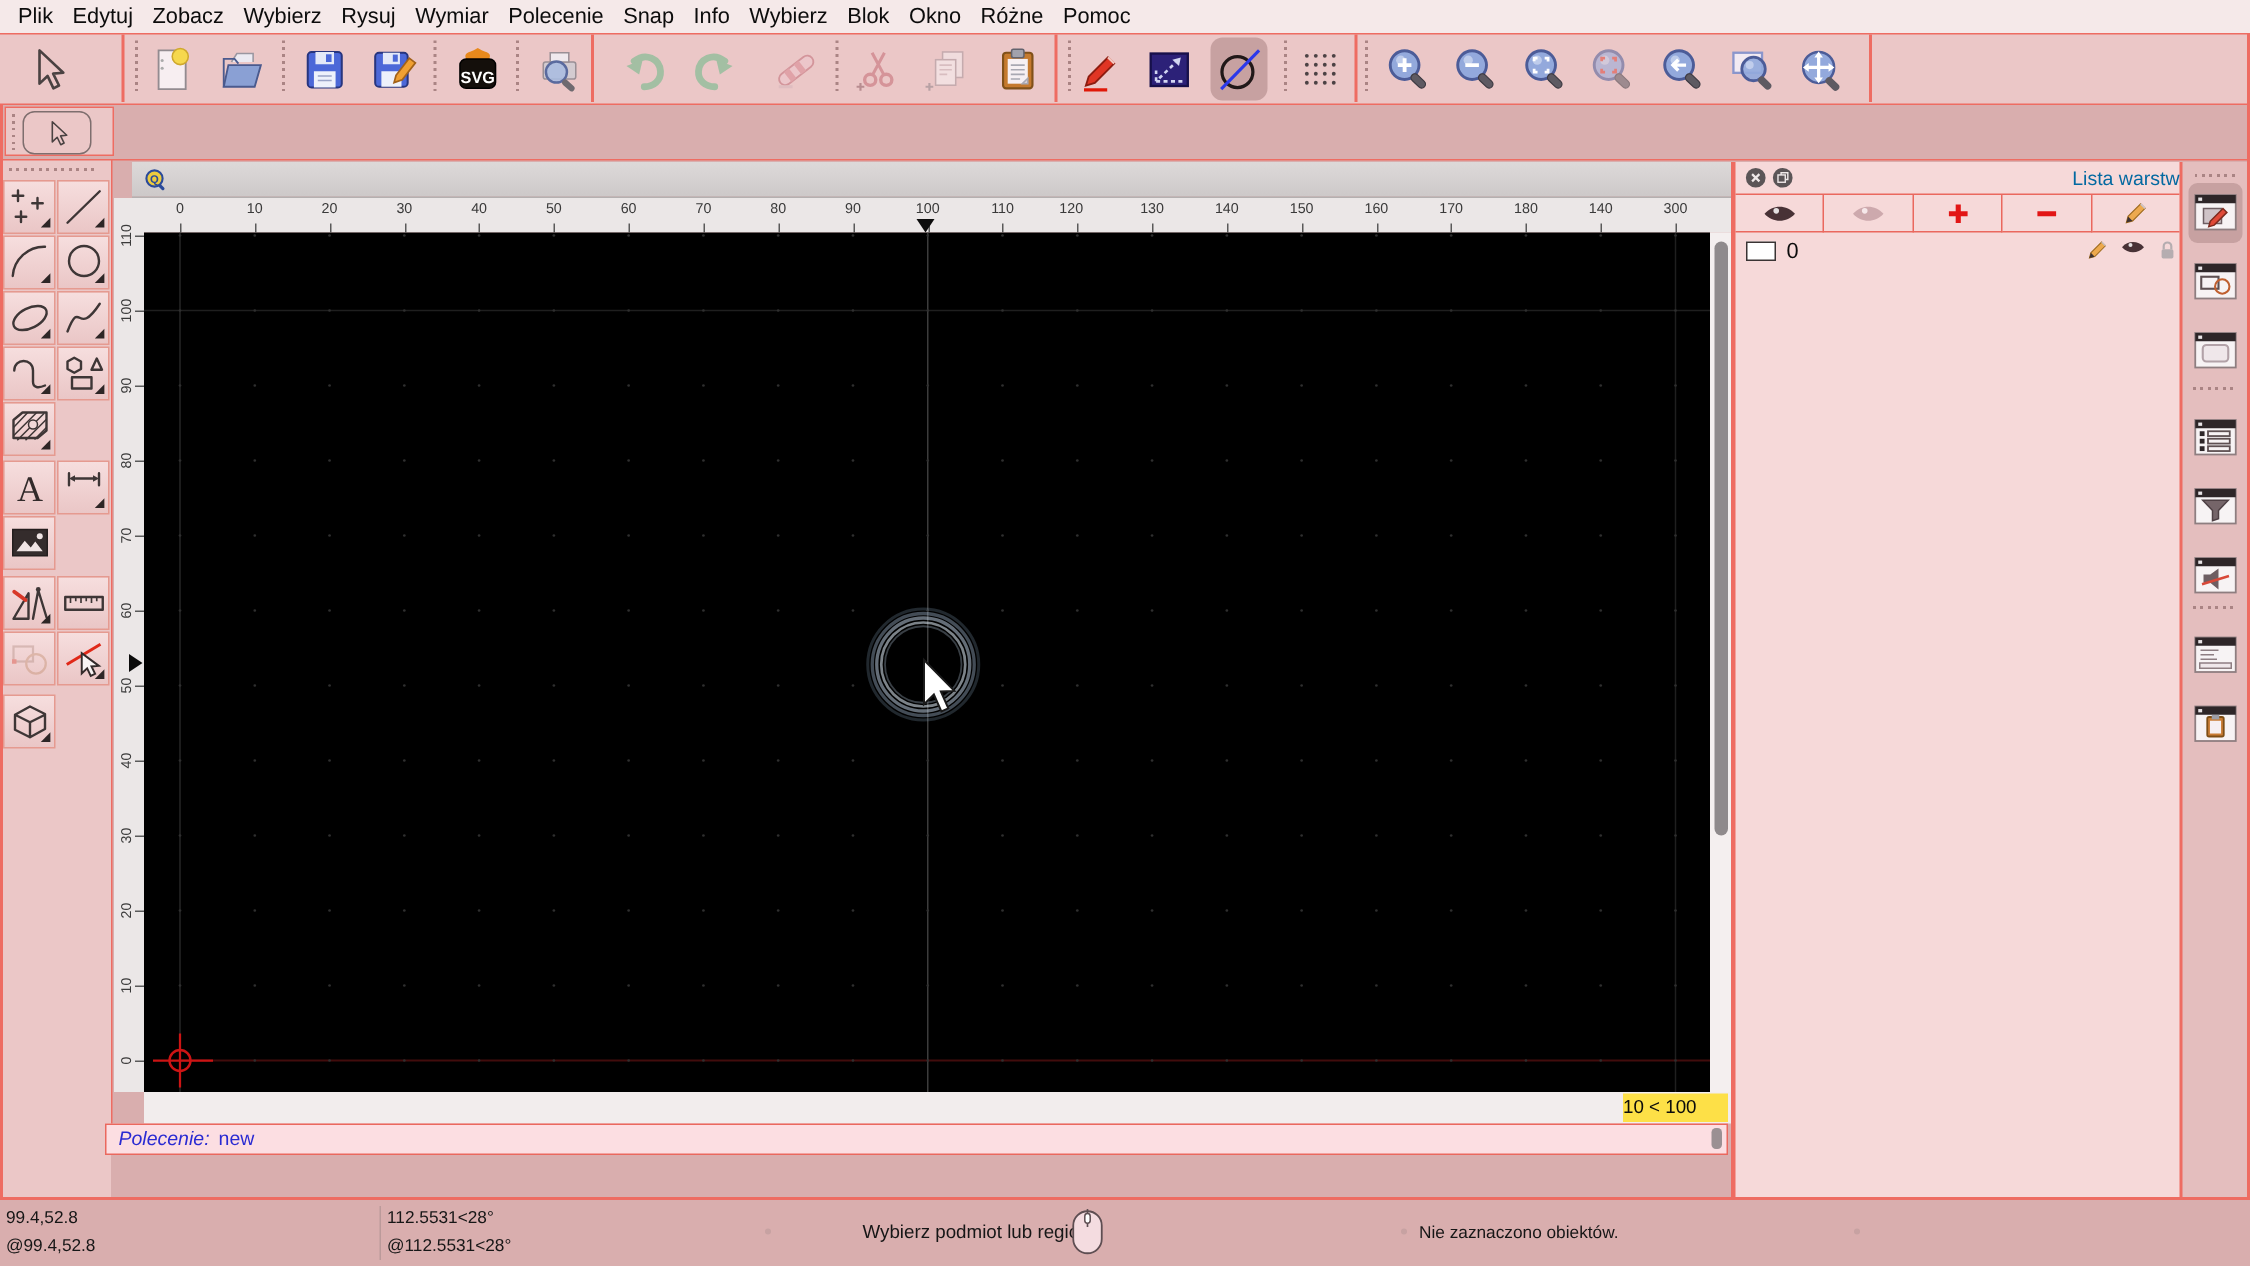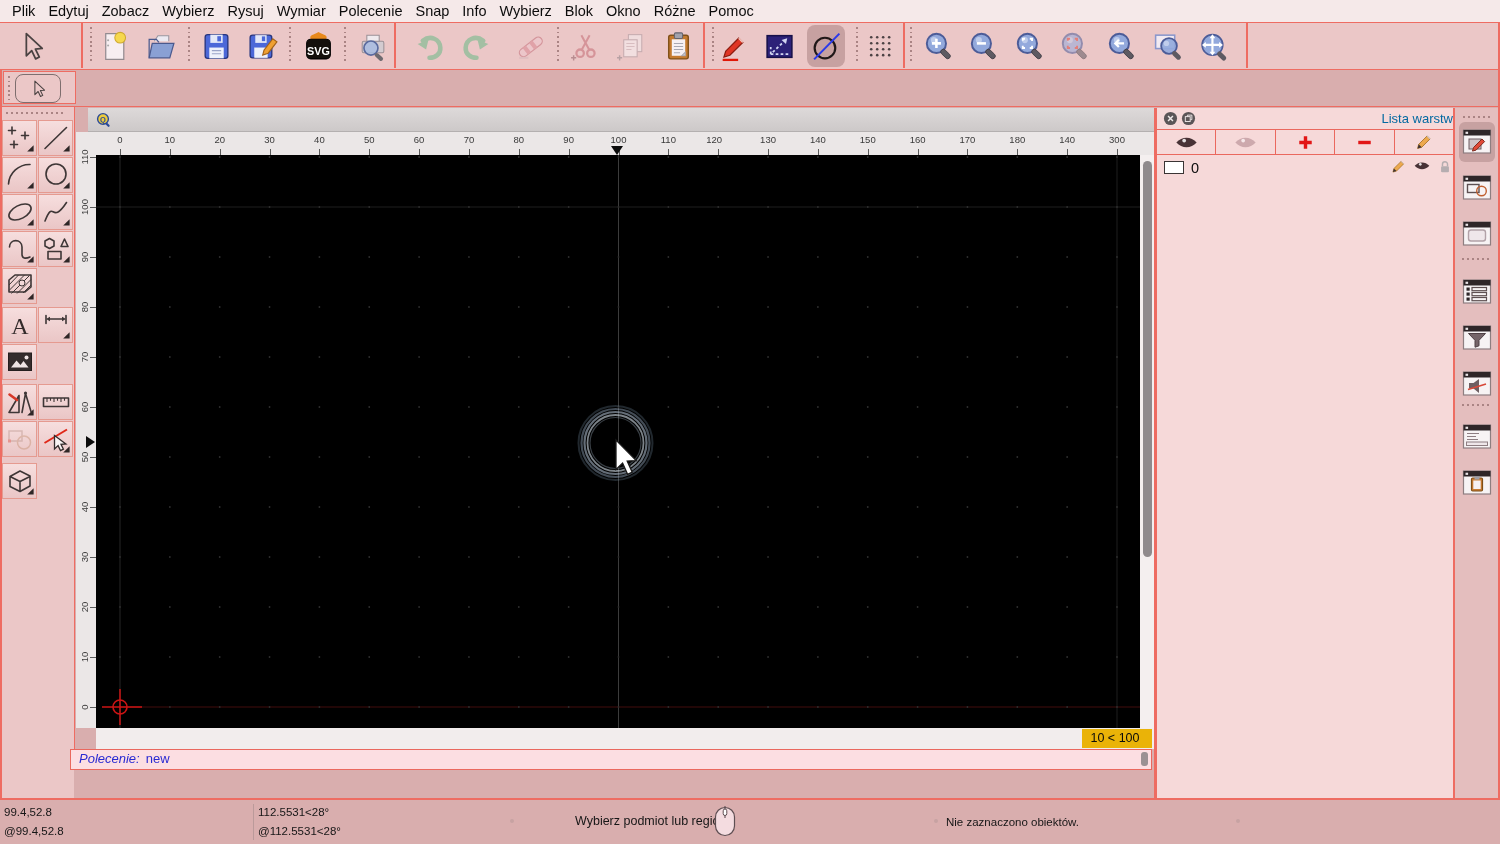--- a/index.html
+++ b/index.html
@@ -47,22 +47,22 @@
   .htick{position:absolute;bottom:0;width:1px;height:6px;background:#5a5a5a;}
   .vtick{position:absolute;right:0;width:6px;height:1px;background:#5a5a5a;}
   #hmarker{position:absolute;left:611px;top:146px;width:0;height:0;
            border-left:6px solid transparent;border-right:6px solid transparent;border-top:9px solid #0c0c0c;}
   #vmarker{position:absolute;left:86px;top:436px;width:0;height:0;
            border-top:6px solid transparent;border-bottom:6px solid transparent;border-left:9px solid #0c0c0c;}
   #canvas{position:absolute;left:96px;top:155px;width:1044px;height:573px;background:#000;}
   #vscroll{position:absolute;left:1140px;top:155px;width:15px;height:573px;background:#f4efef;}
   #vscroll .thumb{position:absolute;left:3px;top:6px;width:9px;height:396px;background:#8f8a8c;border-radius:5px;}
   #hstrip{position:absolute;left:96px;top:728px;width:1059px;height:21px;background:#f2eded;}
-  #gridinfo{position:absolute;right:3px;top:1px;width:70px;height:19px;background:#eab308;
-            font-size:12.5px;color:#0c0c0c;text-align:center;line-height:19px;padding-right:4px;box-sizing:border-box;}
+  #gridinfo{position:absolute;right:3px;top:1px;width:70px;height:19px;background:#fde047;
+            font-size:12.5px;color:#0c0c0c;text-align:left;line-height:19px;padding-right:4px;box-sizing:border-box;}
   
   #cmdh{position:absolute;left:70px;top:749px;width:1082px;height:21px;background:#fcdee2;
         border:1.2px solid #ea685e;box-sizing:border-box;font-size:13px;line-height:18px;padding-left:8px;}
   #cmdh .lab{color:#2a2ad2;font-style:italic;}
   #cmdh .val{color:#2a2ad2;margin-left:6px;}
   #cmdh .thumb{position:absolute;right:3px;top:2px;width:7px;height:14px;background:#9b9093;border-radius:3px;}
   #cmdp{position:absolute;left:70px;top:771px;width:1082px;height:28px;background:#fcdee2;
         border:1.2px solid #ea685e;box-sizing:border-box;}
   #cmdp .lab{position:absolute;left:4px;top:6px;font-size:13.5px;color:#0c0c0c;}
   #cmdinput{position:absolute;left:53px;top:3px;width:1002px;height:19px;background:#fbdbdf;

